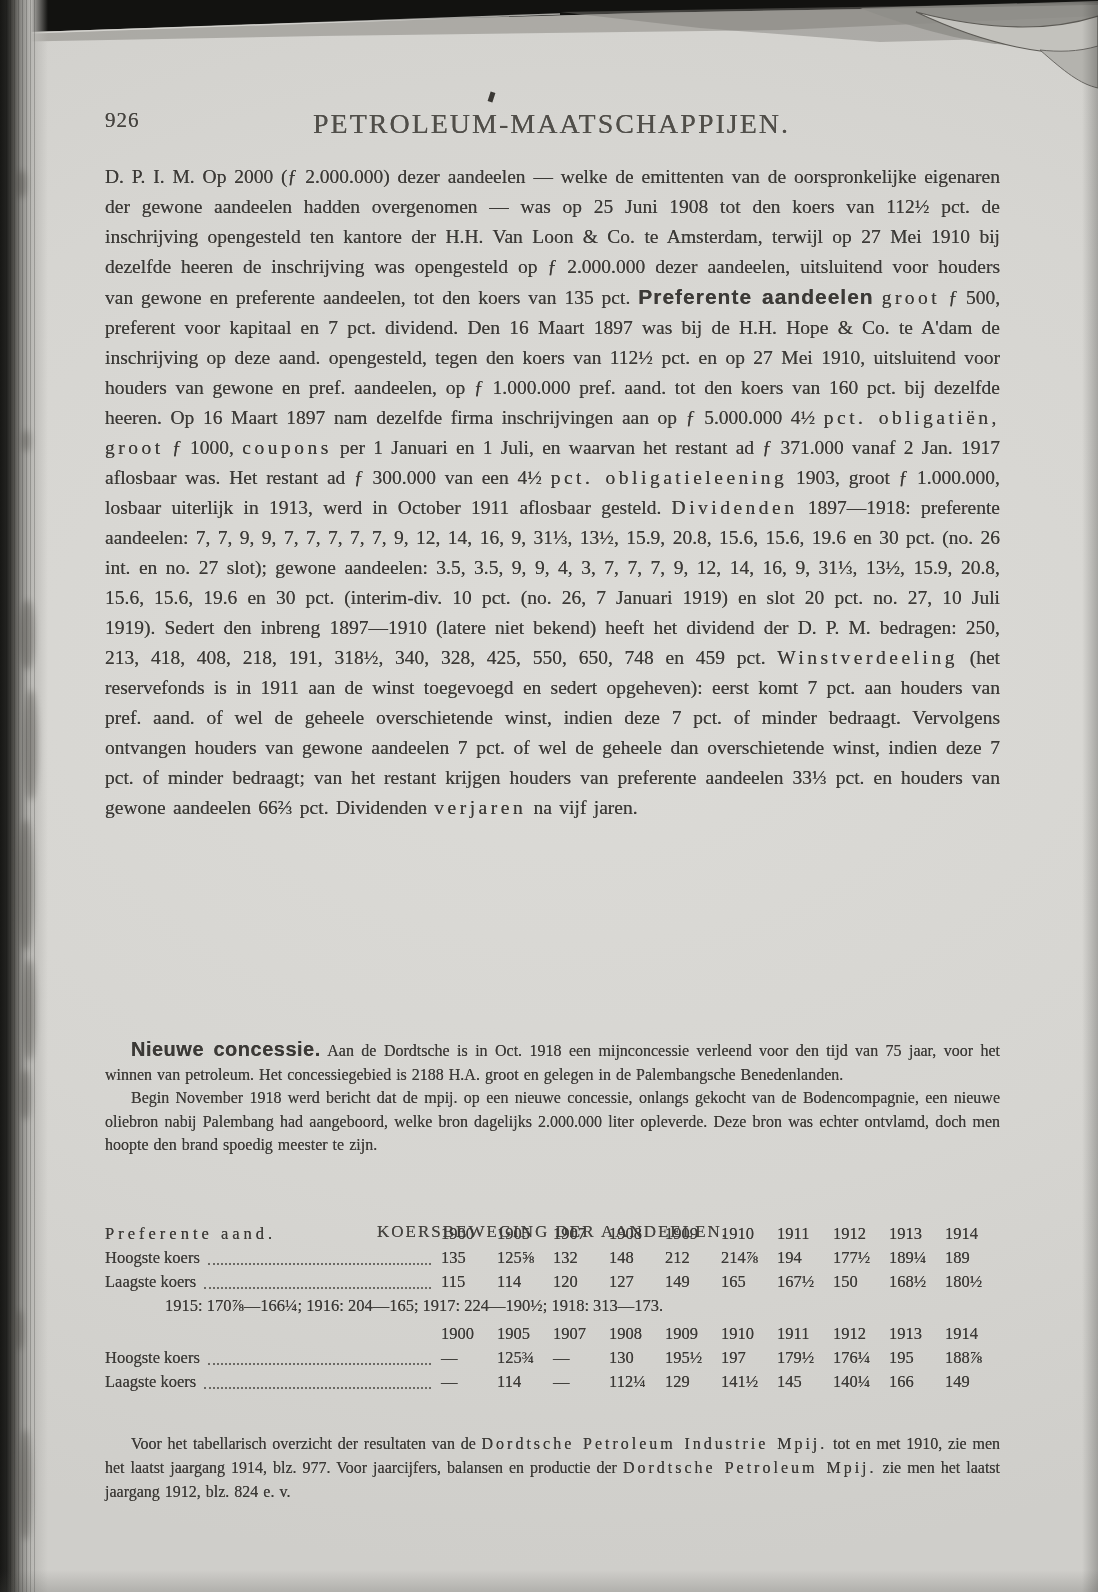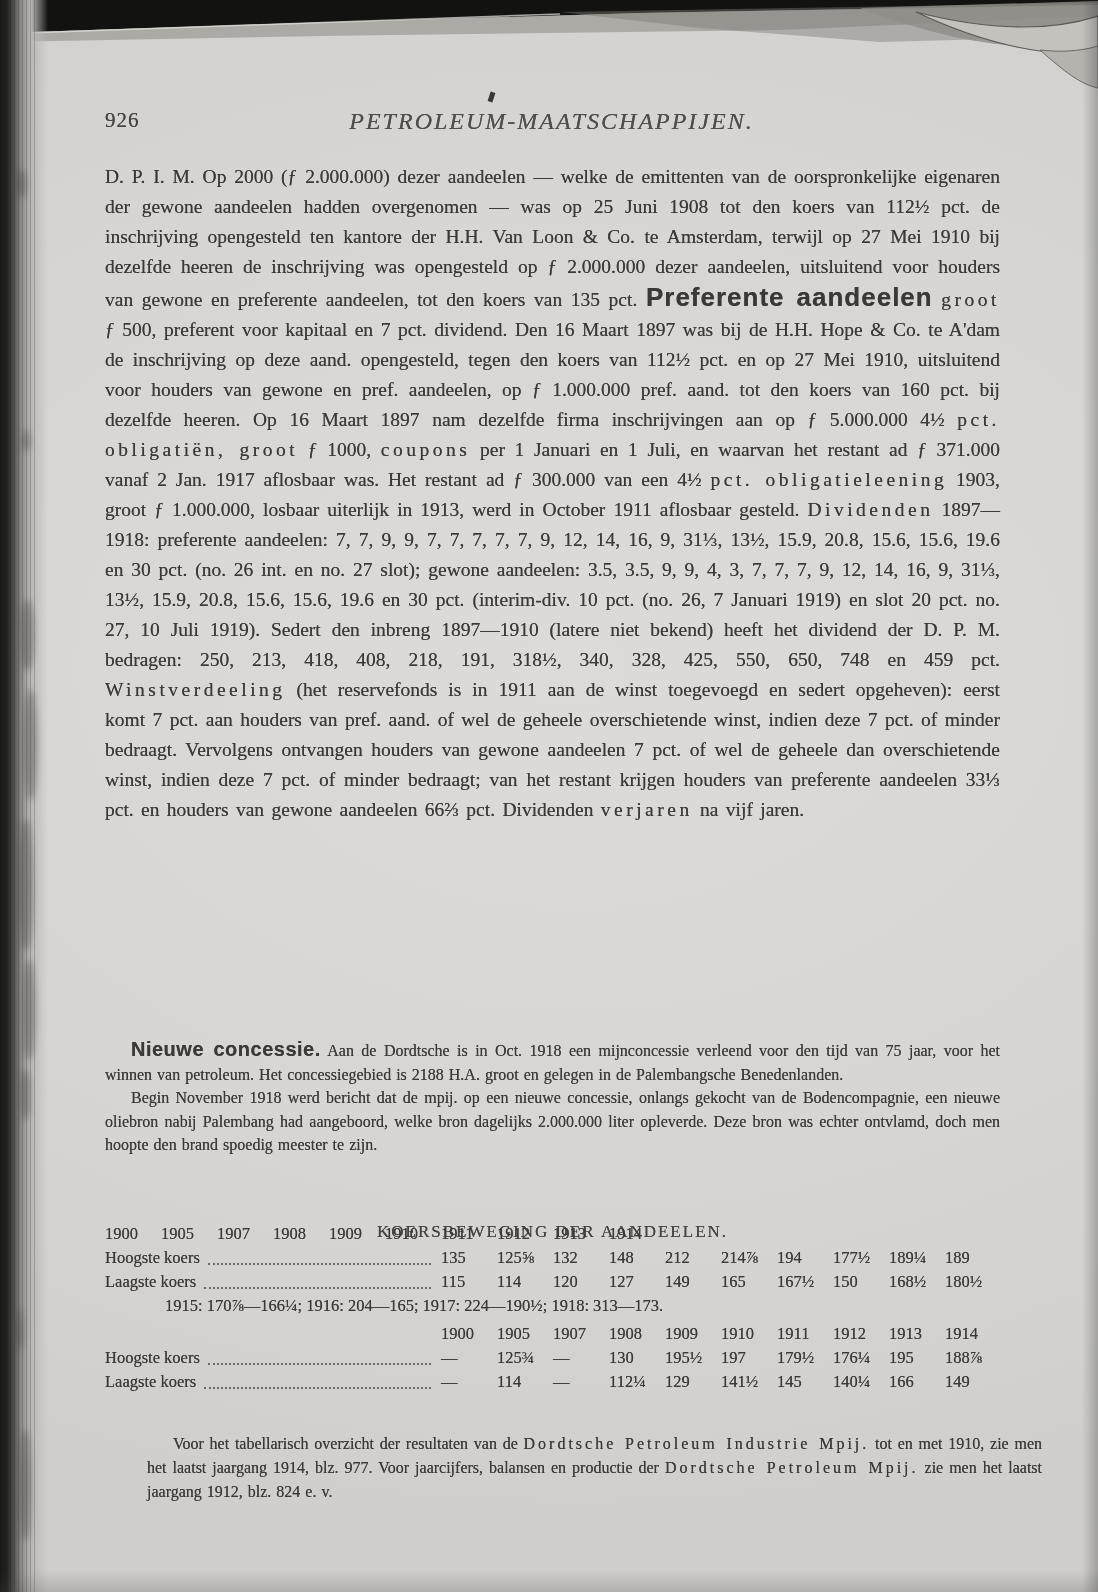--- a/index.html
+++ b/index.html
@@ -28,42 +28,42 @@
     background:linear-gradient(to left,rgba(40,40,38,.28),rgba(0,0,0,0) 100%);}
   .bottom-edge{position:absolute;left:0;right:0;bottom:0;height:22px;pointer-events:none;
     background:linear-gradient(to top,rgba(70,70,66,.22),rgba(0,0,0,0) 100%);}
   .smudge{position:absolute;background:#4e4c47;border-radius:45%;filter:blur(3px);opacity:.45;pointer-events:none;}
   .speck{position:absolute;left:489px;top:92px;width:5px;height:10px;background:#3a3834;filter:blur(.6px);transform:rotate(18deg);}
   
   .ink{text-shadow:0 0 .6px rgba(52,50,46,.75);}
   .header-row{position:absolute;top:108px;left:105px;right:100px;height:30px;}
   .page-num{position:absolute;left:0;top:0;font-size:21px;letter-spacing:1px;color:#45433f;}
   .page-title{position:absolute;left:0;right:0;text-align:center;top:0;
-    font-size:24px;font-style:italic;letter-spacing:2px;color:#504e49;}
+    font-size:28px;letter-spacing:2px;color:#504e49;}
   .body-text{position:absolute;top:162px;left:105px;width:895px;
     font-size:19.5px;line-height:30px;text-align:justify;word-spacing:2.5px;}
-  .b-sans{font-family:"Liberation Sans",sans-serif;font-weight:bold;letter-spacing:1px;font-size:26px;}
+  .b-sans{font-family:"Liberation Sans",sans-serif;font-weight:bold;letter-spacing:1px;font-size:21px;}
   .sp{letter-spacing:3.5px;}
   .concessie{position:absolute;top:1038px;left:105px;width:895px;
     font-size:16px;line-height:23.5px;text-align:justify;word-spacing:1px;}
   .concessie p{margin:0;text-indent:26px;}
   .nc-label{font-family:"Liberation Sans",sans-serif;font-weight:bold;font-size:20px;letter-spacing:.5px;}
   .koers-title{position:absolute;top:1190px;left:105px;width:895px;text-align:center;
     font-size:17px;letter-spacing:2px;color:#45433f;margin-top:32px;}
   .ktable{position:absolute;left:105px;width:900px;font-size:16.5px;line-height:24px;}
   .t1{top:1222px;} .t2{top:1322px;}
   .trow{display:flex;align-items:flex-end;height:24px;}
   .tlabel{width:336px;display:flex;align-items:flex-end;}
   .tlabel .lbl{white-space:nowrap;}
   .lbl-spaced{letter-spacing:4px;}
   .leader{flex:1;border-bottom:2px dotted #6b6964;margin:0 10px 5px 8px;height:1px;min-width:0;}
   .tcell{width:56px;text-align:left;white-space:nowrap;}
   .range-line{padding-left:60px;height:24px;}
   .footer-text{position:absolute;top:1432px;left:105px;width:895px;
-    font-size:16px;line-height:24px;text-align:justify;word-spacing:1px;text-indent:26px;margin-left:42px;}
+    font-size:16px;line-height:24px;text-align:justify;word-spacing:1px;text-indent:26px;}
   .sp2{letter-spacing:3px;}
 </style>
 </head>
 <body>
 
 <div class="page">
 
   <svg class="top-artifact" viewBox="0 0 1098 110" xmlns="http://www.w3.org/2000/svg">
     <path d="M0,0 H1098 V5 L640,13 L300,23 L0,33 Z" fill="#121210"></path>
     <path d="M0,33 L300,23 L640,13 L1098,5 V16 L780,30 L320,36 L0,42 Z" fill="#8a8883" opacity="0.55"></path>
@@ -98,20 +98,23 @@
 
   <div class="concessie ink">
     <p><span class="nc-label">Nieuwe concessie.</span><span> Aan de Dordtsche is in Oct. 1918 een mijnconcessie verleend voor den tijd van 75 jaar, voor het winnen van petroleum. Het concessiegebied is 2188 H.A. groot en gelegen in de Palembangsche Benedenlanden.</span></p>
     <p>Begin November 1918 werd bericht dat de mpij. op een nieuwe concessie, onlangs gekocht van de Bodencompagnie, een nieuwe oliebron nabij Palembang had aangeboord, welke bron dagelijks 2.000.000 liter opleverde. Deze bron was echter ontvlamd, doch men hoopte den brand spoedig meester te zijn.</p>
   </div>
 
   <div class="koers-title ink">KOERSBEWEGING DER AANDEELEN.</div>
 
   <div class="ktable t1 ink">
     <div class="trow">
+      <div class="tlabel">
+          <span class="lbl lbl-spaced">Preferente aand.</span>
+        </div>
       <div class="tcell">1900</div>
       <div class="tcell">1905</div>
       <div class="tcell">1907</div>
       <div class="tcell">1908</div>
       <div class="tcell">1909</div>
       <div class="tcell">1910</div>
       <div class="tcell">1911</div>
       <div class="tcell">1912</div>
       <div class="tcell">1913</div>
       <div class="tcell">1914</div>

